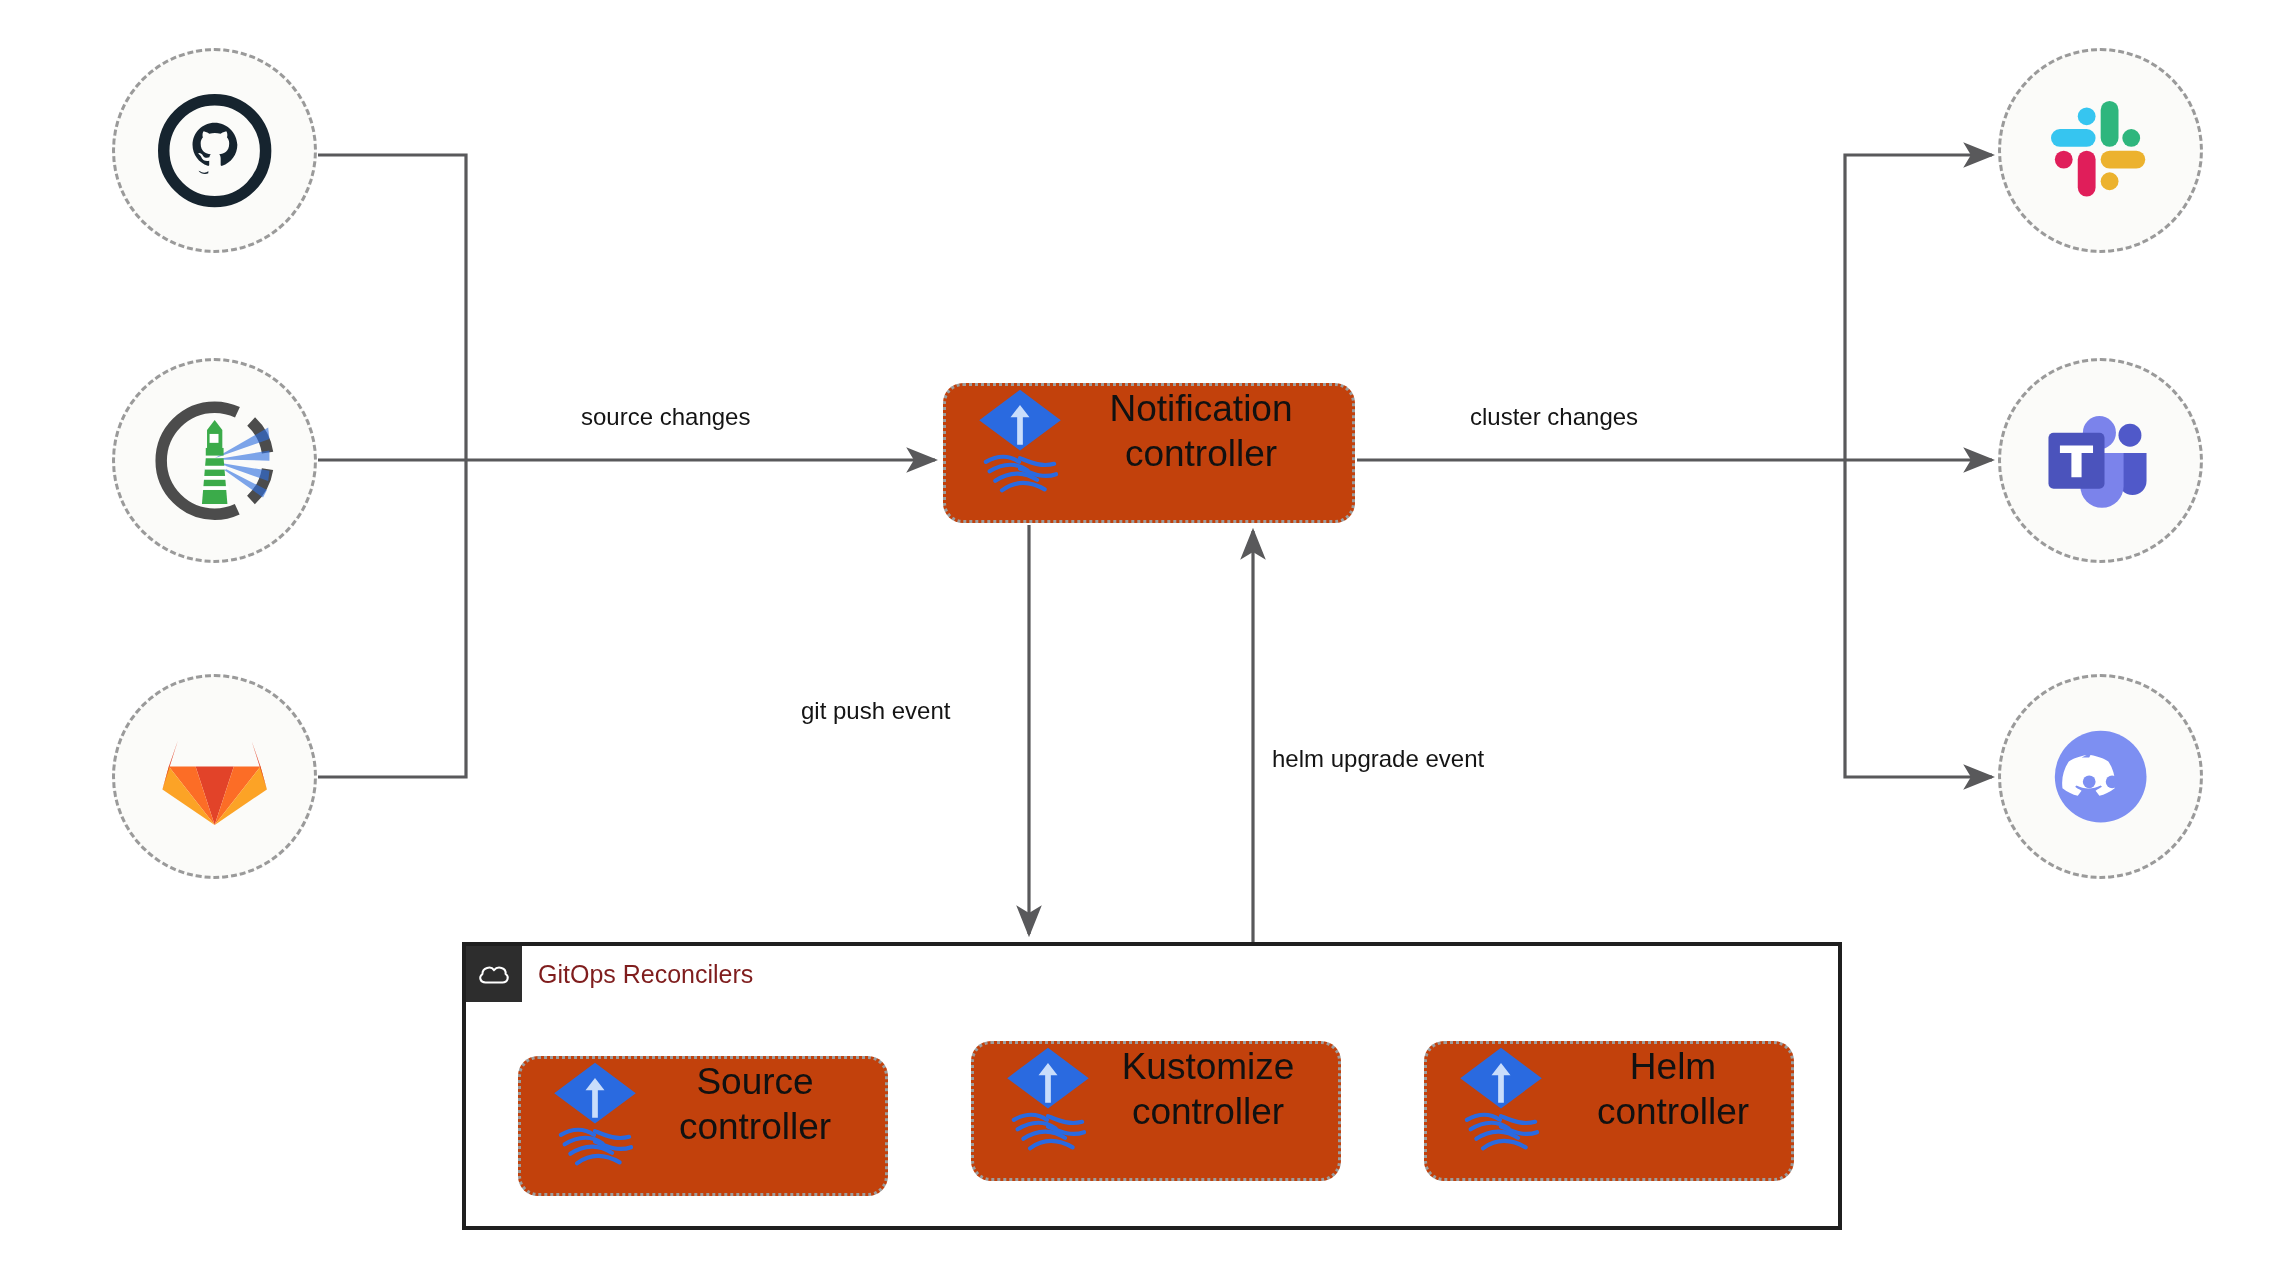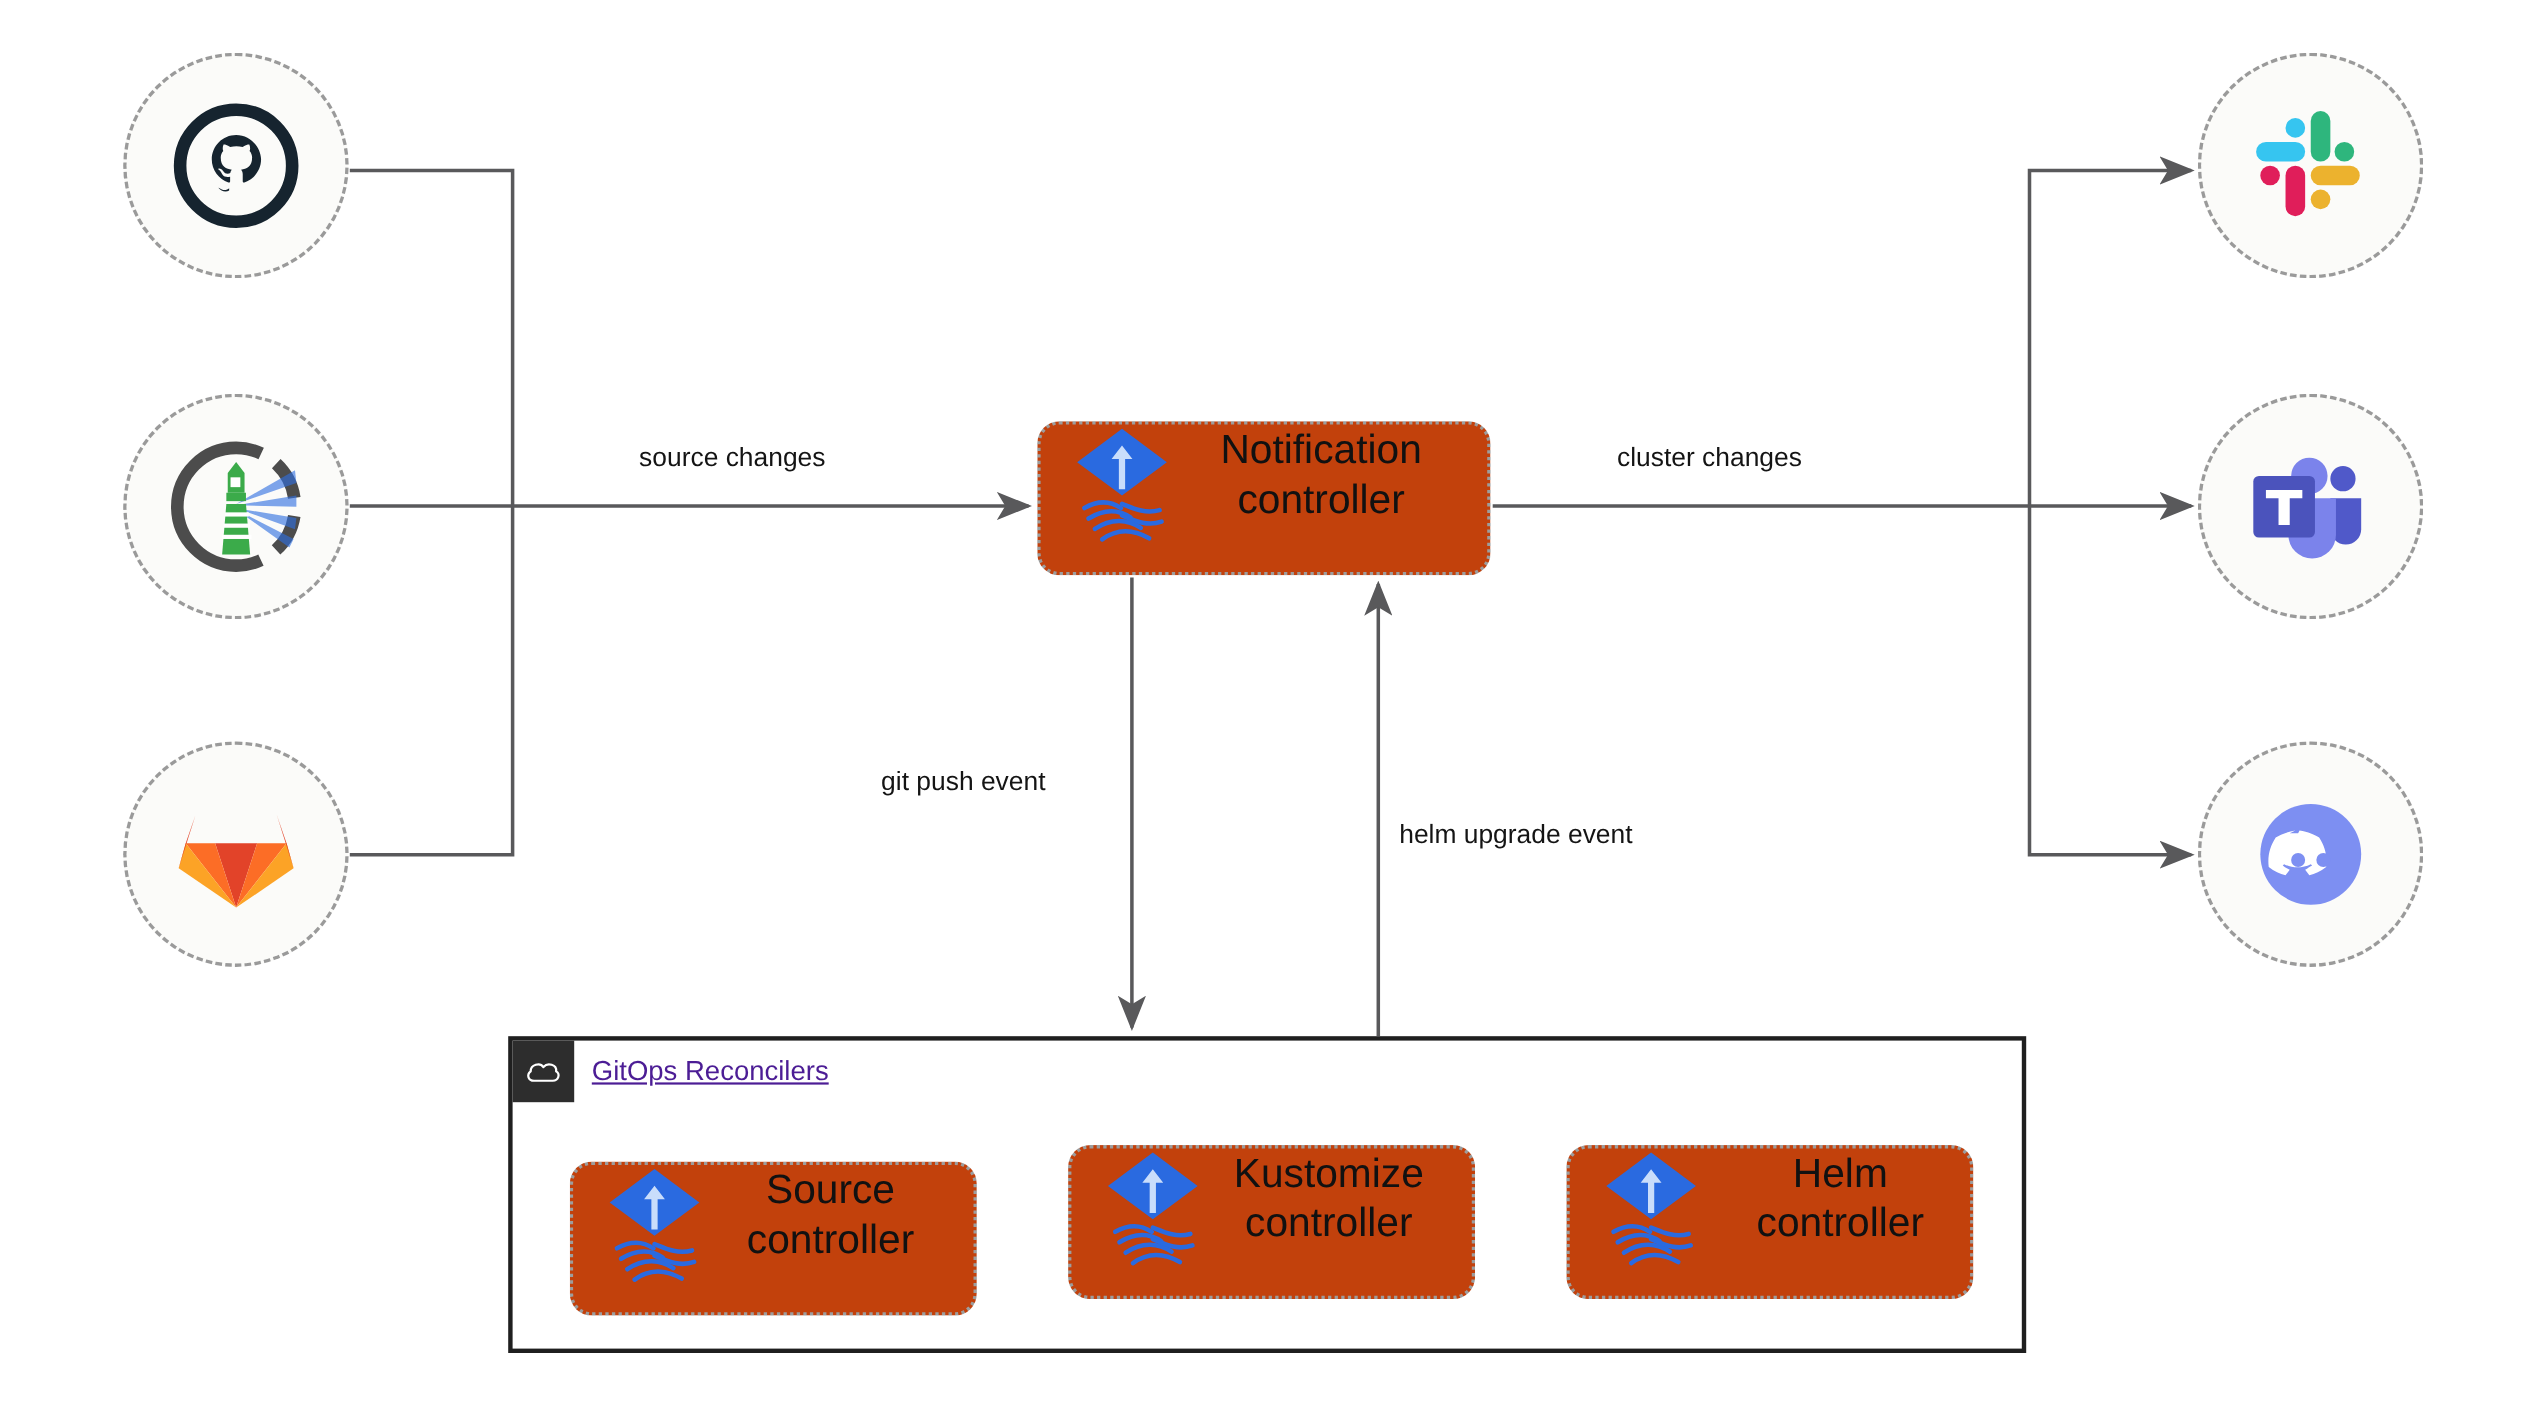--- a/index.html
+++ b/index.html
@@ -86,24 +86,23 @@
     height: 56px;
     background: #2d2d2d;
     display: flex;
     align-items: center;
     justify-content: center;
     flex: 0 0 auto;
   }
   #gitops-header .cloud-badge svg { width: 34px; height: 34px; display: block; }
   #gitops-header .hdr-text {
     font-size: 25px;
-    color: #4c1d95;
+    color: #7f1d1d;
     margin-left: 16px;
     white-space: nowrap;
-    text-decoration: underline;
   }
 
   
   #wires {
     position: absolute;
     left: 0; top: 0;
     width: 2292px;
     height: 1284px;
     pointer-events: none;
   }

